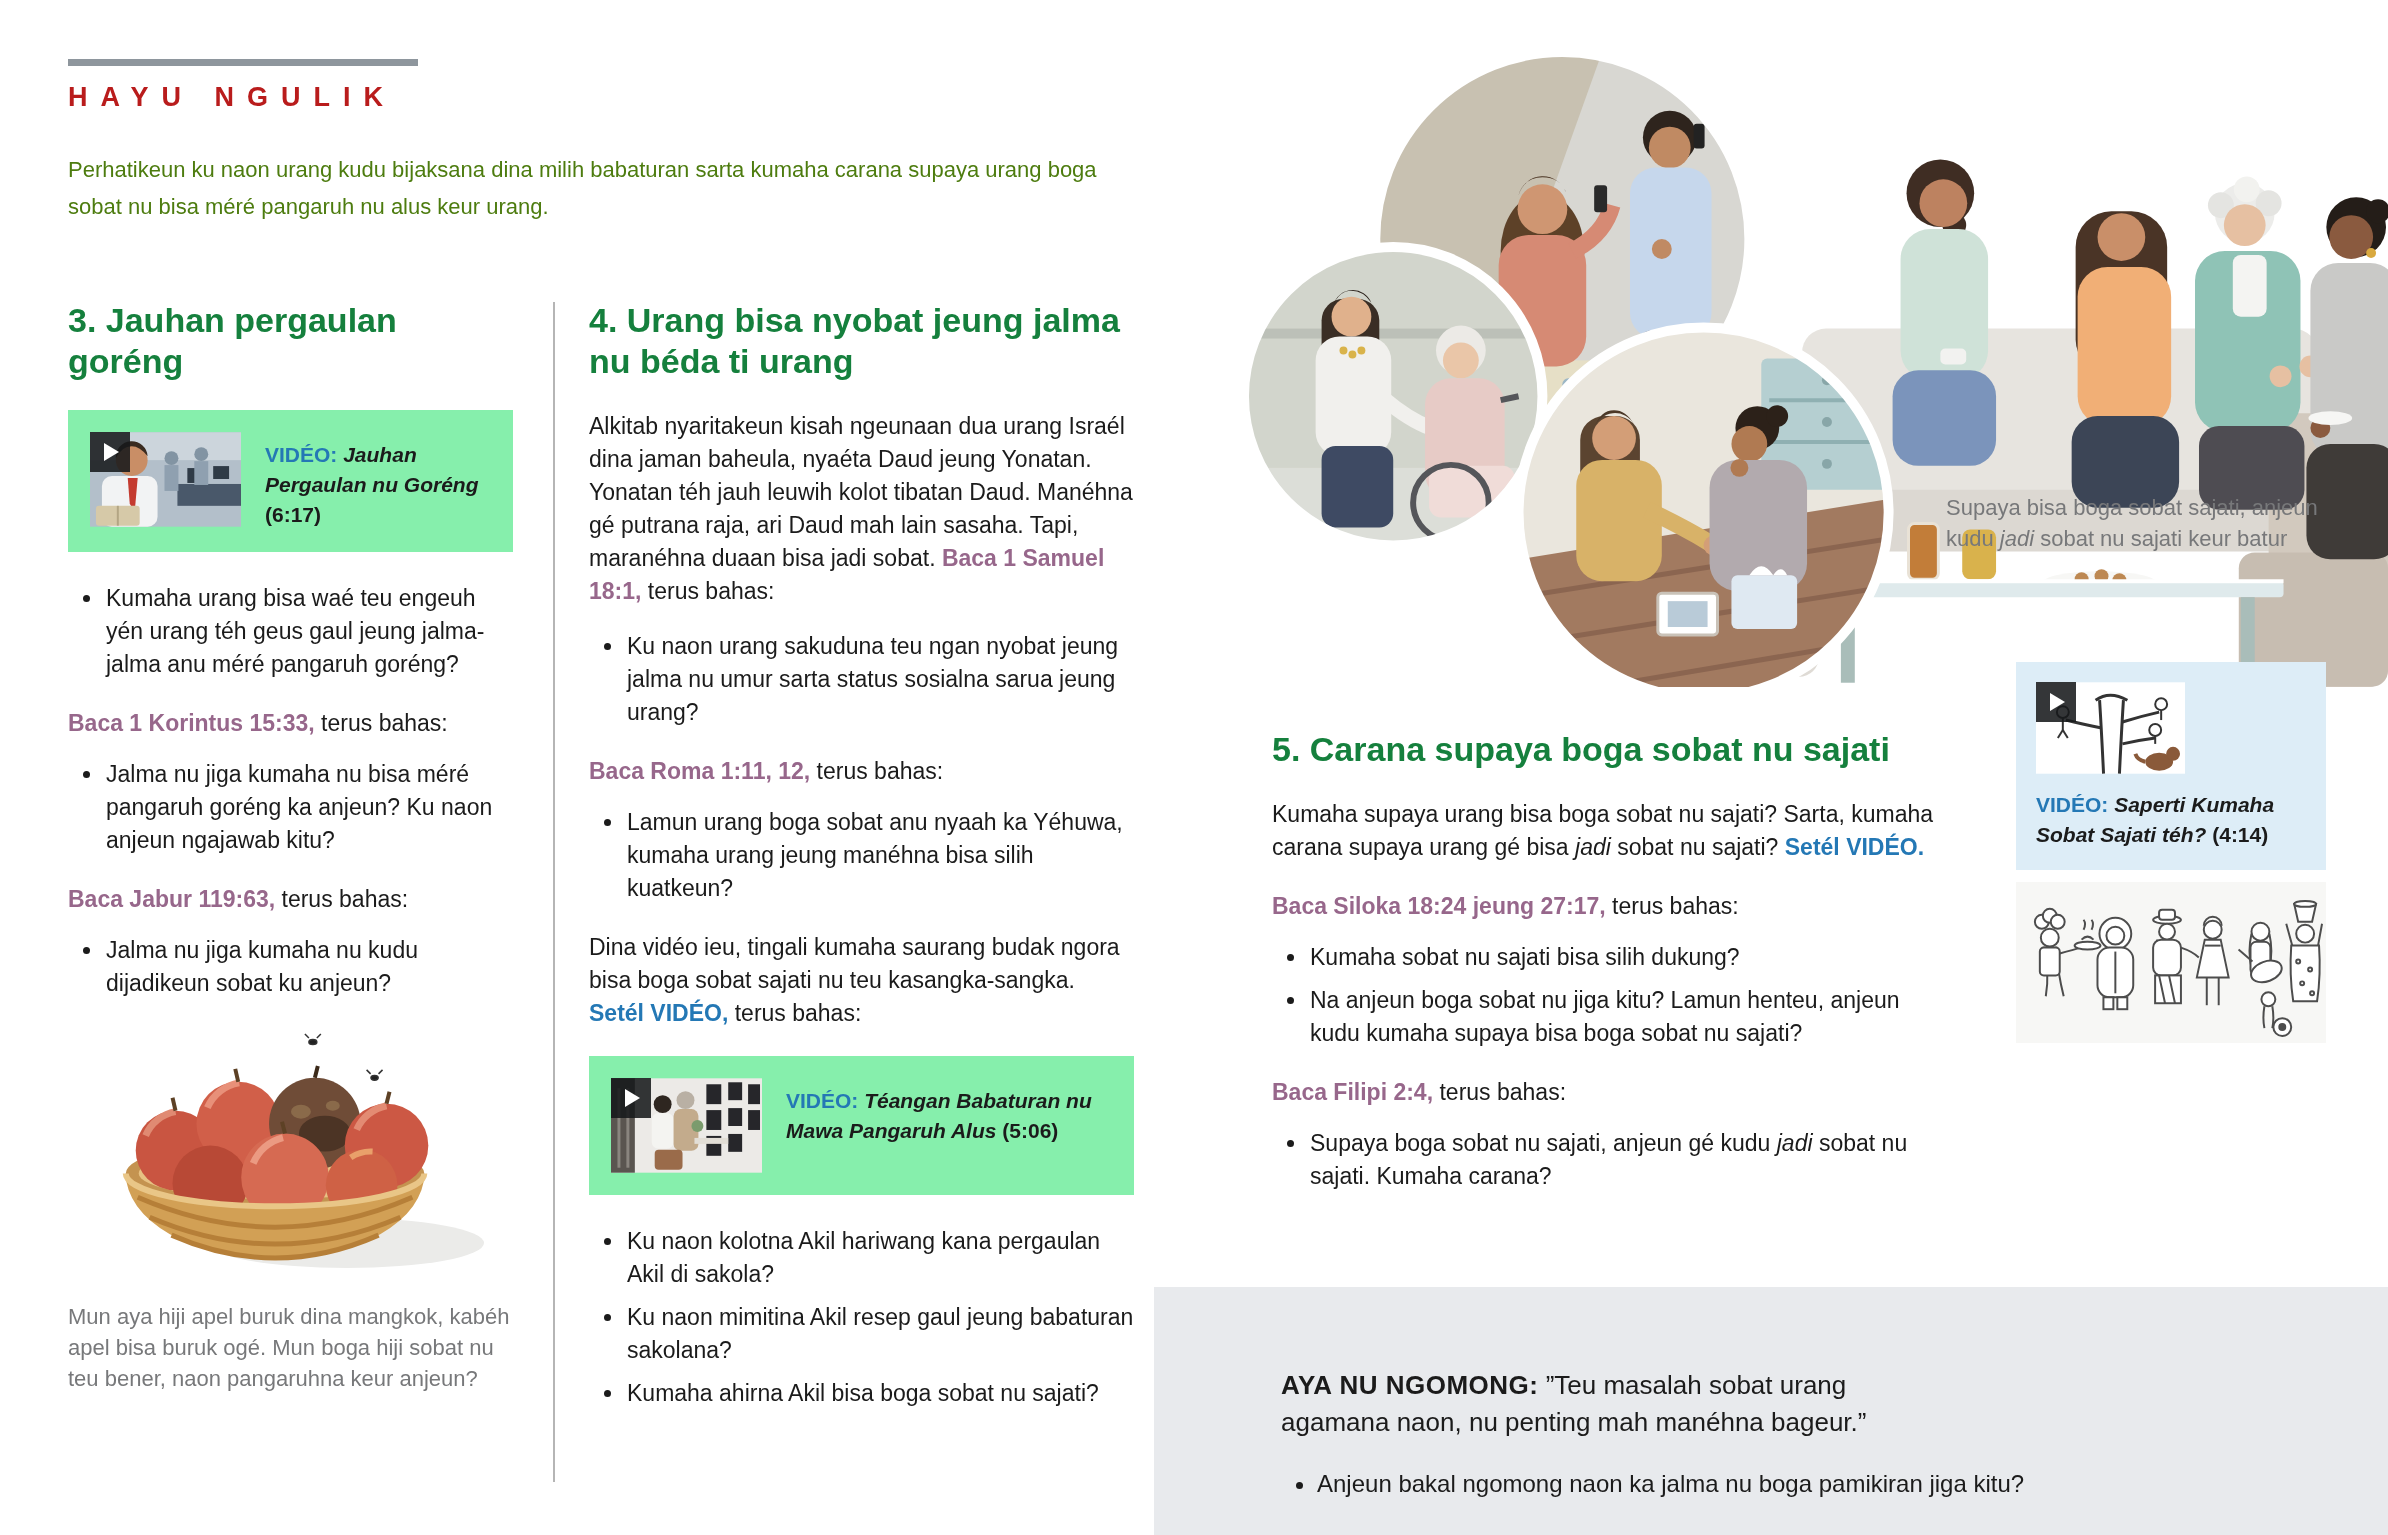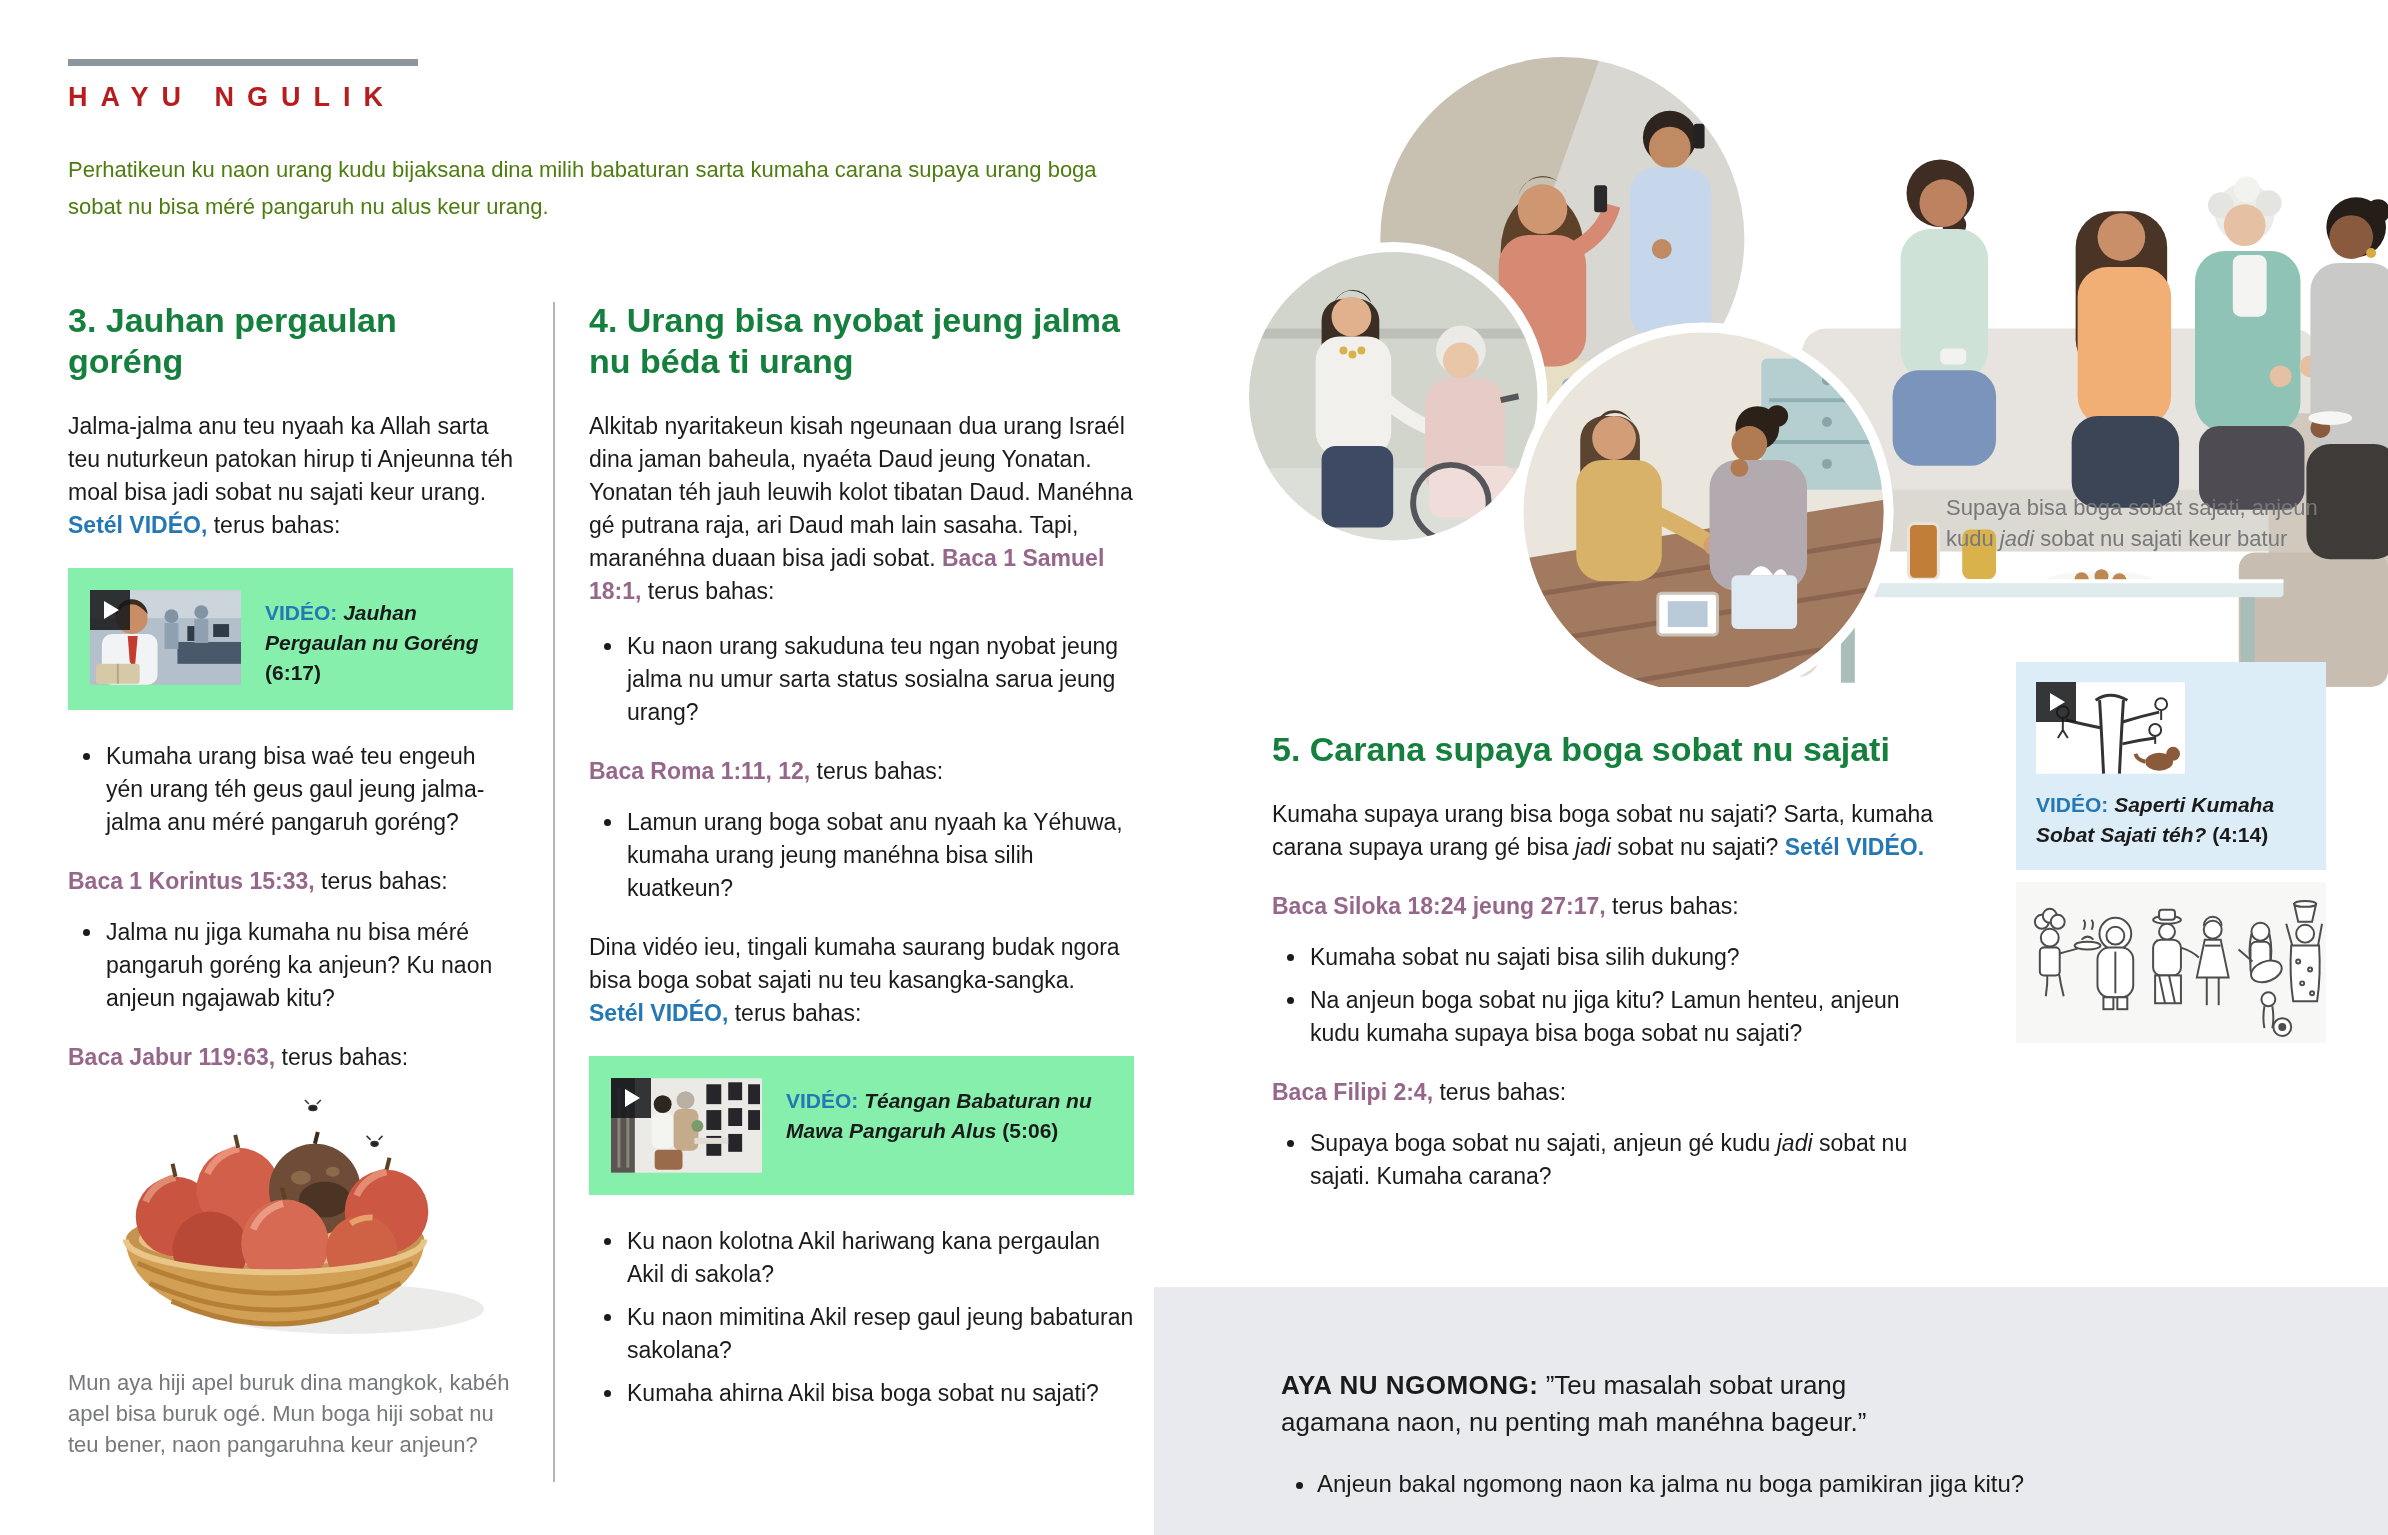--- a/index.html
+++ b/index.html
@@ -66,21 +66,20 @@
 <body>
 
 <div class="page">
 
   <div class="kicker-bar"></div>
   <div class="kicker">HAYU NGULIK</div>
   <div class="intro">Perhatikeun ku naon urang kudu bijaksana dina milih babaturan sarta kumaha carana supaya urang boga sobat nu bisa méré pangaruh nu alus keur urang.</div>
 
   <div class="col col1">
     <h2 class="sec">3. Jauhan pergaulan goréng</h2>
-    <p class="body"><span>Jalma-jalma anu teu nyaah ka Allah sarta teu nuturkeun patokan hirup ti Anjeunna téh moal bisa jadi sobat nu sajati keur urang. </span><span class="link">Setél VIDÉO,</span><span> terus bahas:</span></p>
 
     <div class="vcard">
       <div class="thumb">
         <svg width="151" height="95" viewBox="0 0 152 95">
           <rect width="152" height="95" fill="#b3bfca"></rect>
           <rect x="0" y="0" width="152" height="28" fill="#ccd5dc"></rect>
           <rect x="88" y="52" width="64" height="22" fill="#49586a"></rect>
           <rect x="98" y="36" width="18" height="15" fill="#2f3b47"></rect>
           <rect x="124" y="34" width="16" height="13" fill="#2f3b47"></rect>
           <circle cx="82" cy="26" r="7" fill="#8294a3"></circle>
@@ -102,20 +101,23 @@
     </div>
 
     <ul class="q">
       <li>Kumaha urang bisa waé teu engeuh yén urang téh geus gaul jeung jalma-jalma anu méré pangaruh goréng?</li>
     </ul>
     <p class="refline"><span class="ref">Baca 1 Korintus 15:33,</span><span> terus bahas:</span></p>
     <ul class="q">
       <li>Jalma nu jiga kumaha nu bisa méré pangaruh goréng ka anjeun? Ku naon anjeun ngajawab kitu?</li>
     </ul>
     <p class="refline"><span class="ref">Baca Jabur 119:63,</span><span> terus bahas:</span></p>
+    <ul class="q">
+      <li>Jalma nu jiga kumaha nu kudu dijadikeun sobat ku anjeun?</li>
+    </ul>
 
     <div class="apple-fig">
       <svg width="418" height="251" viewBox="0 0 420 252">
         <ellipse cx="272" cy="218" rx="138" ry="25" fill="#ebebe9"></ellipse>
 
         <g stroke="#333" stroke-width="1.5" fill="#222">
           <ellipse cx="238" cy="16" rx="4" ry="2.6"></ellipse>
             <line x1="234" y1="12" x2="230" y2="8"></line>
             <line x1="242" y1="12" x2="246" y2="8"></line>
           <ellipse cx="300" cy="52" rx="3.6" ry="2.4"></ellipse>

